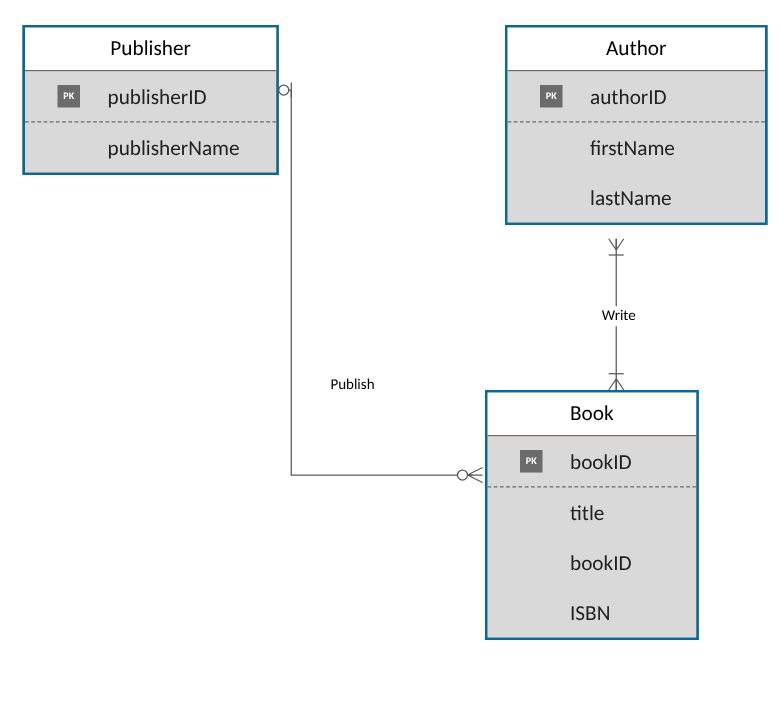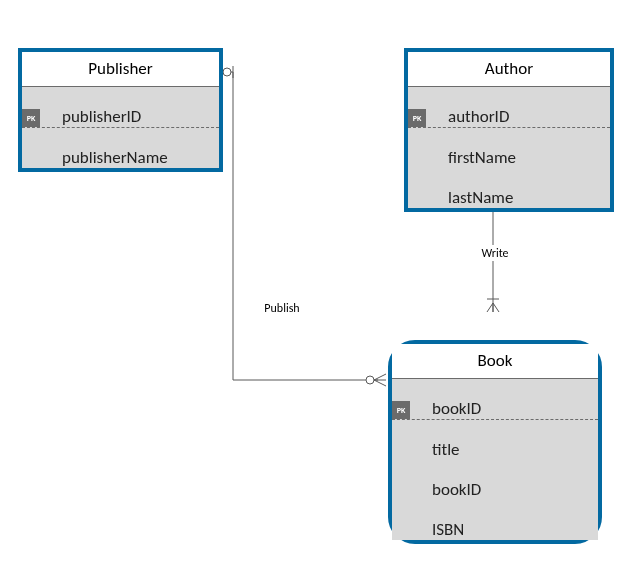--- a/index.html
+++ b/index.html
@@ -7,40 +7,39 @@
     padding: 0;
     width: 625px;
     height: 577px;
     background: #fff;
     font-family: Calibri, Arial, sans-serif;
     position: relative;
   }
   svg { position: absolute; top: 0; left: 0; }
   .entity {
     position: absolute;
-    border: 4px solid #0369a1;
+    border: 2px solid #0369a1;
     background: #a16207;
     box-sizing: border-box;
-    margin-top: 28px;
   }
   .entity-title {
     text-align: center;
     font-size: 17px;
     padding: 6px 0 7px 0;
     border-bottom: 1px solid #6b6b6b;
     background: #fff;
   }
   .entity-body {
     background: #d9d9d9;
   }
   .row {
     display: flex;
-    align-items: flex-end;
+    align-items: center;
     height: 40px;
-    padding: 0 0;
+    padding: 0 26px;
   }
   .pk-dash {
     border-bottom: 1px dashed #6b6b6b;
   }
   .pk-badge {
     width: 18px;
     height: 18px;
     background: #6b6b6b;
     color: #fff;
     font-size: 8px;
@@ -124,21 +123,21 @@
       <div class="no-badge"></div>
       <div class="attr">firstName</div>
     </div>
     <div class="row">
       <div class="no-badge"></div>
       <div class="attr">lastName</div>
     </div>
   </div>
 </div>
 
-<div class="entity" style="left:388px; top:312px; width:214px;border-radius:27px;">
+<div class="entity" style="left:388px; top:312px; width:171px;">
   <div class="entity-title">Book</div>
   <div class="entity-body">
     <div class="row pk-dash">
       <div class="pk-badge">PK</div>
       <div class="attr">bookID</div>
     </div>
     <div class="row">
       <div class="no-badge"></div>
       <div class="attr">title</div>
     </div>

